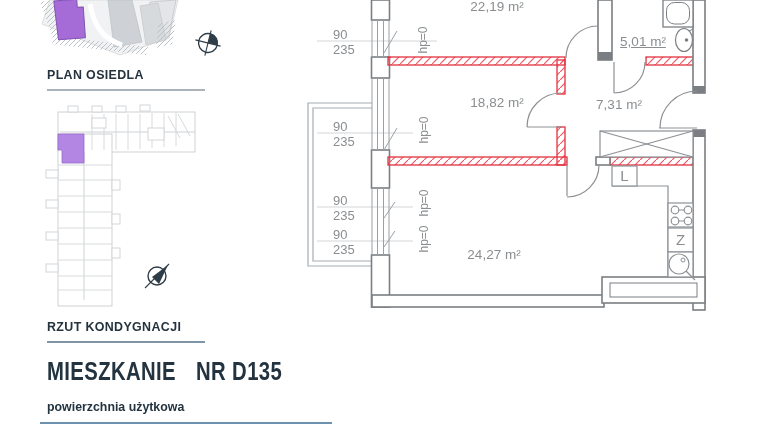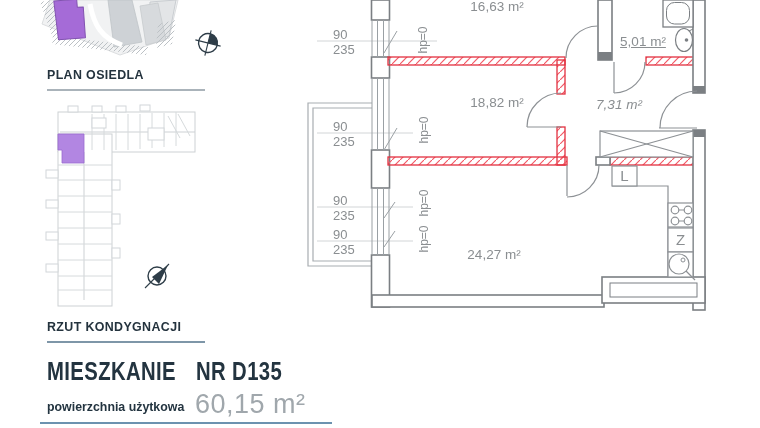--- a/index.html
+++ b/index.html
@@ -200,24 +200,24 @@
       <g>
         <rect x="668" y="252" width="25" height="25" fill="#ffffff" stroke-width="1.2"></rect>
         <circle cx="679" cy="264" r="10" fill="#ffffff" stroke-width="1.2"></circle>
         <circle cx="683" cy="260" r="2" stroke-width="1"></circle>
         <line x1="686" y1="271" x2="695" y2="280" stroke-width="1.2"></line>
       </g>
     </g>
   </g>
 </svg>
 
-<div class="txt room-label" style="left:455px;top:-1px;width:84px;">16,63 m²</div>
+<div class="txt room-label" style="left:455px;top:-1px;width:84px;">22,19 m²</div>
 <div class="txt room-label" style="left:606px;top:34px;width:74px;text-decoration:underline;">5,01 m²</div>
 <div class="txt room-label" style="left:455px;top:95px;width:84px;">18,82 m²</div>
-<div class="txt room-label" style="left:582px;top:97px;width:74px;font-style:italic;">7,31 m²</div>
+<div class="txt room-label" style="left:582px;top:97px;width:74px;">7,31 m²</div>
 <div class="txt room-label" style="left:452px;top:247px;width:84px;">24,27 m²</div>
 
 <div class="txt dim-num" style="left:333px;top:27px;">90</div>
 <div class="txt dim-num" style="left:333px;top:42px;">235</div>
 <div class="txt dim-num" style="left:333px;top:119px;">90</div>
 <div class="txt dim-num" style="left:333px;top:134px;">235</div>
 <div class="txt dim-num" style="left:333px;top:193px;">90</div>
 <div class="txt dim-num" style="left:333px;top:208px;">235</div>
 <div class="txt dim-num" style="left:333px;top:227px;">90</div>
 <div class="txt dim-num" style="left:333px;top:242px;">235</div>
@@ -232,16 +232,15 @@
 
 <div class="txt side-header" style="left:47px;top:67px;">PLAN OSIEDLA</div>
 <div class="divider" style="left:47px;top:89px;width:158px;background:#aab3ba;"></div>
 
 <div class="txt side-header" style="left:47px;top:319px;">RZUT KONDYGNACJI</div>
 <div class="divider" style="left:47px;top:341px;width:158px;background:#7e96a8;"></div>
 
 <div class="txt apt-title" style="left:47px;top:356px;">MIESZKANIE</div>
 <div class="txt apt-title" style="left:196px;top:356px;">NR D135</div>
 <div class="txt apt-sub" style="left:47px;top:399px;">powierzchnia użytkowa</div>
-<div class="txt apt-area" style="left:195px;top:389px;">60,15 m²</div>
 <div class="divider" style="left:40px;top:422px;width:292px;background:#6c92af;"></div>
 
 </div>
 
 </body></html>

